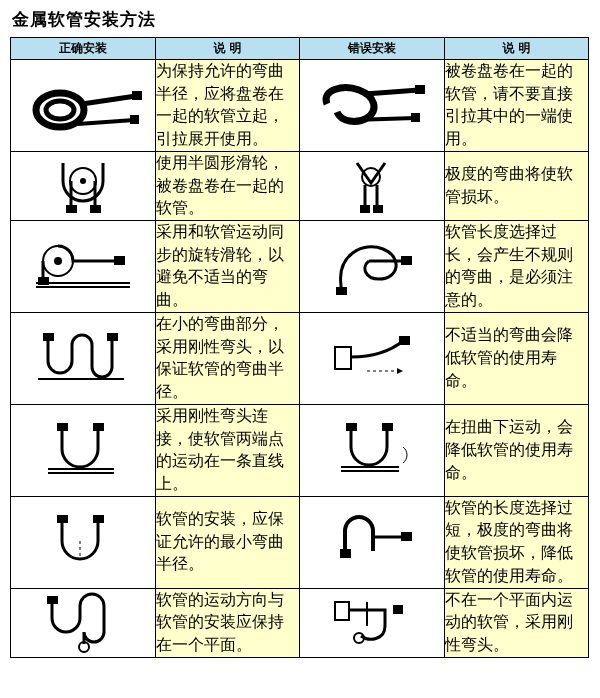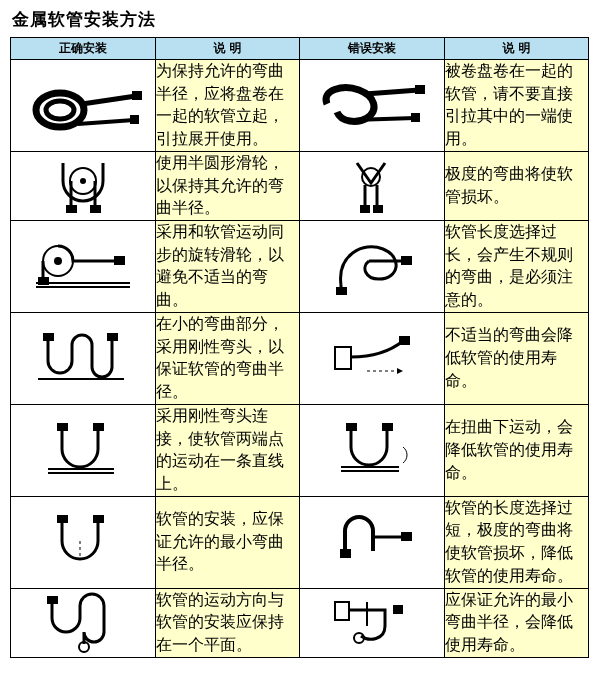--- a/index.html
+++ b/index.html
@@ -124,21 +124,21 @@
             <path d="M45 8 L45 26 A20 20 0 0 0 85 26 L85 8" class="st" stroke-width="3"></path>
             <circle cx="65" cy="26" r="13" class="st" stroke-width="2"></circle>
             <circle cx="65" cy="26" r="3" fill="#000"></circle>
             <path d="M53 26 L53 52" class="st" stroke-width="3"></path>
             <path d="M77 26 L77 52" class="st" stroke-width="3"></path>
             <rect x="48" y="50" width="11" height="8" fill="#000"></rect>
             <rect x="72" y="50" width="11" height="8" fill="#000"></rect>
           </svg>
           </span>
         </td>
-        <td class="txtcell">使用半圆形滑轮，以保持其允许的弯曲半径。</td>
+        <td class="txtcell">使用半圆形滑轮，被卷盘卷在一起的软管。</td>
         <td class="imgcell">
           <span>
           <svg class="fig" width="130" height="62" viewBox="0 0 130 62">
             <path d="M50 8 L64 28 L78 8" class="st" stroke-width="3"></path>
             <circle cx="64" cy="22" r="9" class="st" stroke-width="2"></circle>
             <path d="M58 30 L58 52" class="st" stroke-width="3"></path>
             <path d="M70 30 L70 52" class="st" stroke-width="3"></path>
             <rect x="53" y="50" width="10" height="8" fill="#000"></rect>
             <rect x="66" y="50" width="10" height="8" fill="#000"></rect>
           </svg>
@@ -276,18 +276,18 @@
           <svg class="fig" width="130" height="62" viewBox="0 0 130 62">
             <rect x="28" y="10" width="14" height="18" class="st" stroke-width="2"></rect>
             <path d="M42 18 L78 18 L78 34" class="st" stroke-width="3"></path>
             <path d="M60 10 L60 34" class="st" stroke-width="2"></path>
             <path d="M78 34 C78 48 62 50 54 44" class="st" stroke-width="3"></path>
             <circle cx="52" cy="46" r="5" class="st" stroke-width="2"></circle>
             <rect x="86" y="13" width="10" height="9" fill="#000"></rect>
           </svg>
           </span>
         </td>
-        <td class="txtcell">应保证允许的最小弯曲半径，会降低使用寿命。</td>
+        <td class="txtcell">不在一个平面内运动的软管，采用刚性弯头。</td>
       </tr>
 
     </tbody>
   </table>
 </div>
 
 </body></html>

